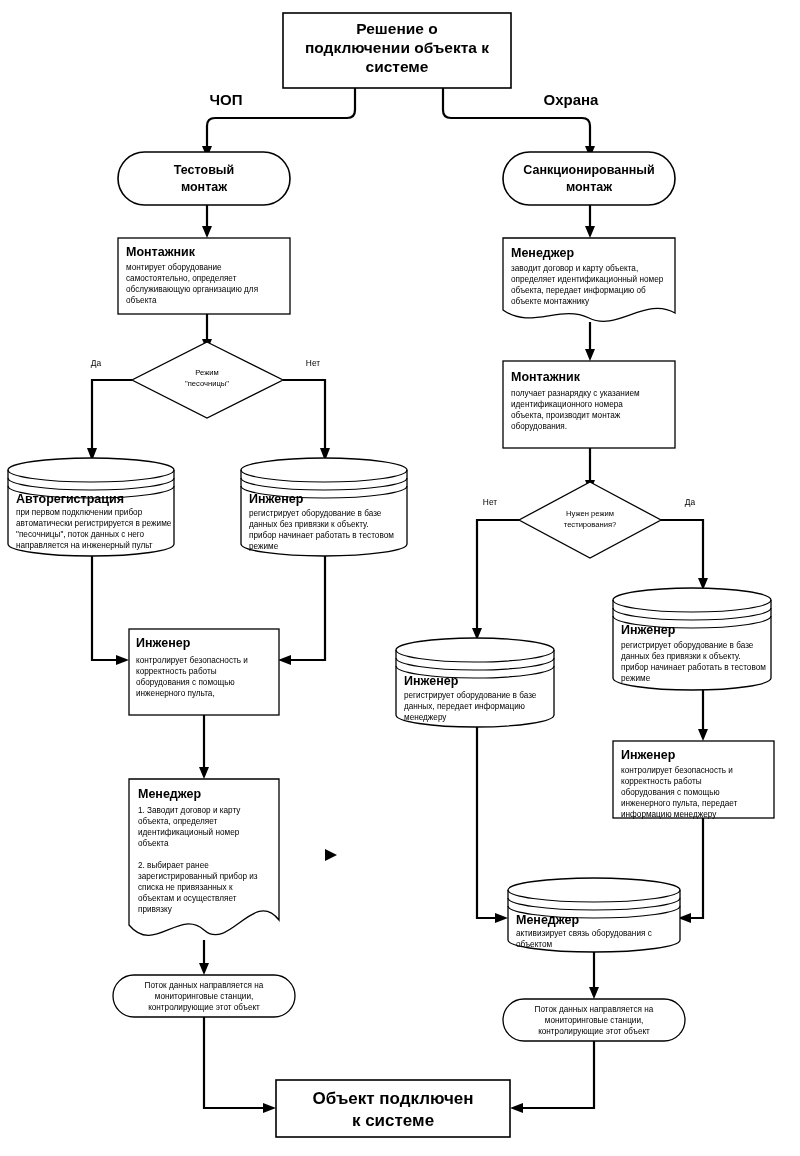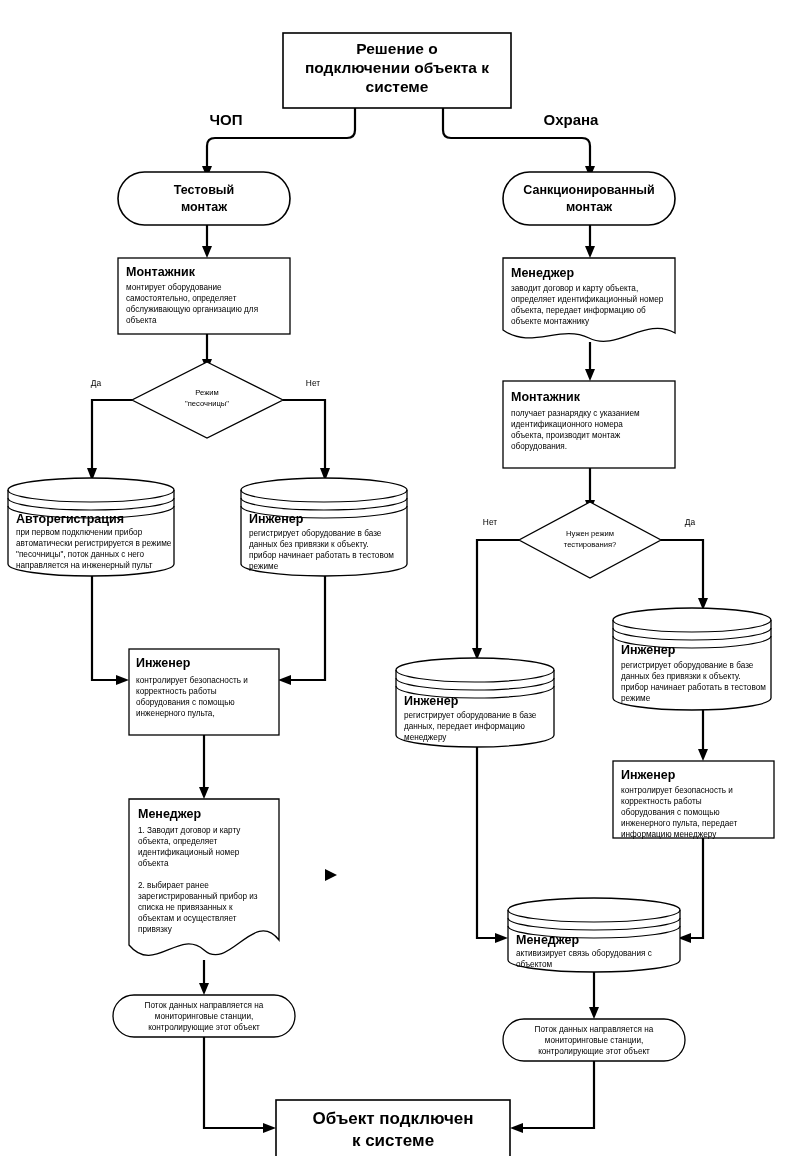--- a/index.html
+++ b/index.html
@@ -11,21 +11,20 @@
     font-family: "Liberation Sans", sans-serif;
     width: 800px;
     height: 1156px;
     overflow: hidden;
   }
   #diagram-root {
     position: relative;
     width: 800px;
     height: 956px;
     background: #ffffff;
-    margin-top: 20px;
   }
   svg#flowchart {
     display: block;
     width: 800px;
     height: 1156px;
   }
   .shape-stroke {
     fill: #ffffff;
     stroke: #000000;
     stroke-width: 1.6;

